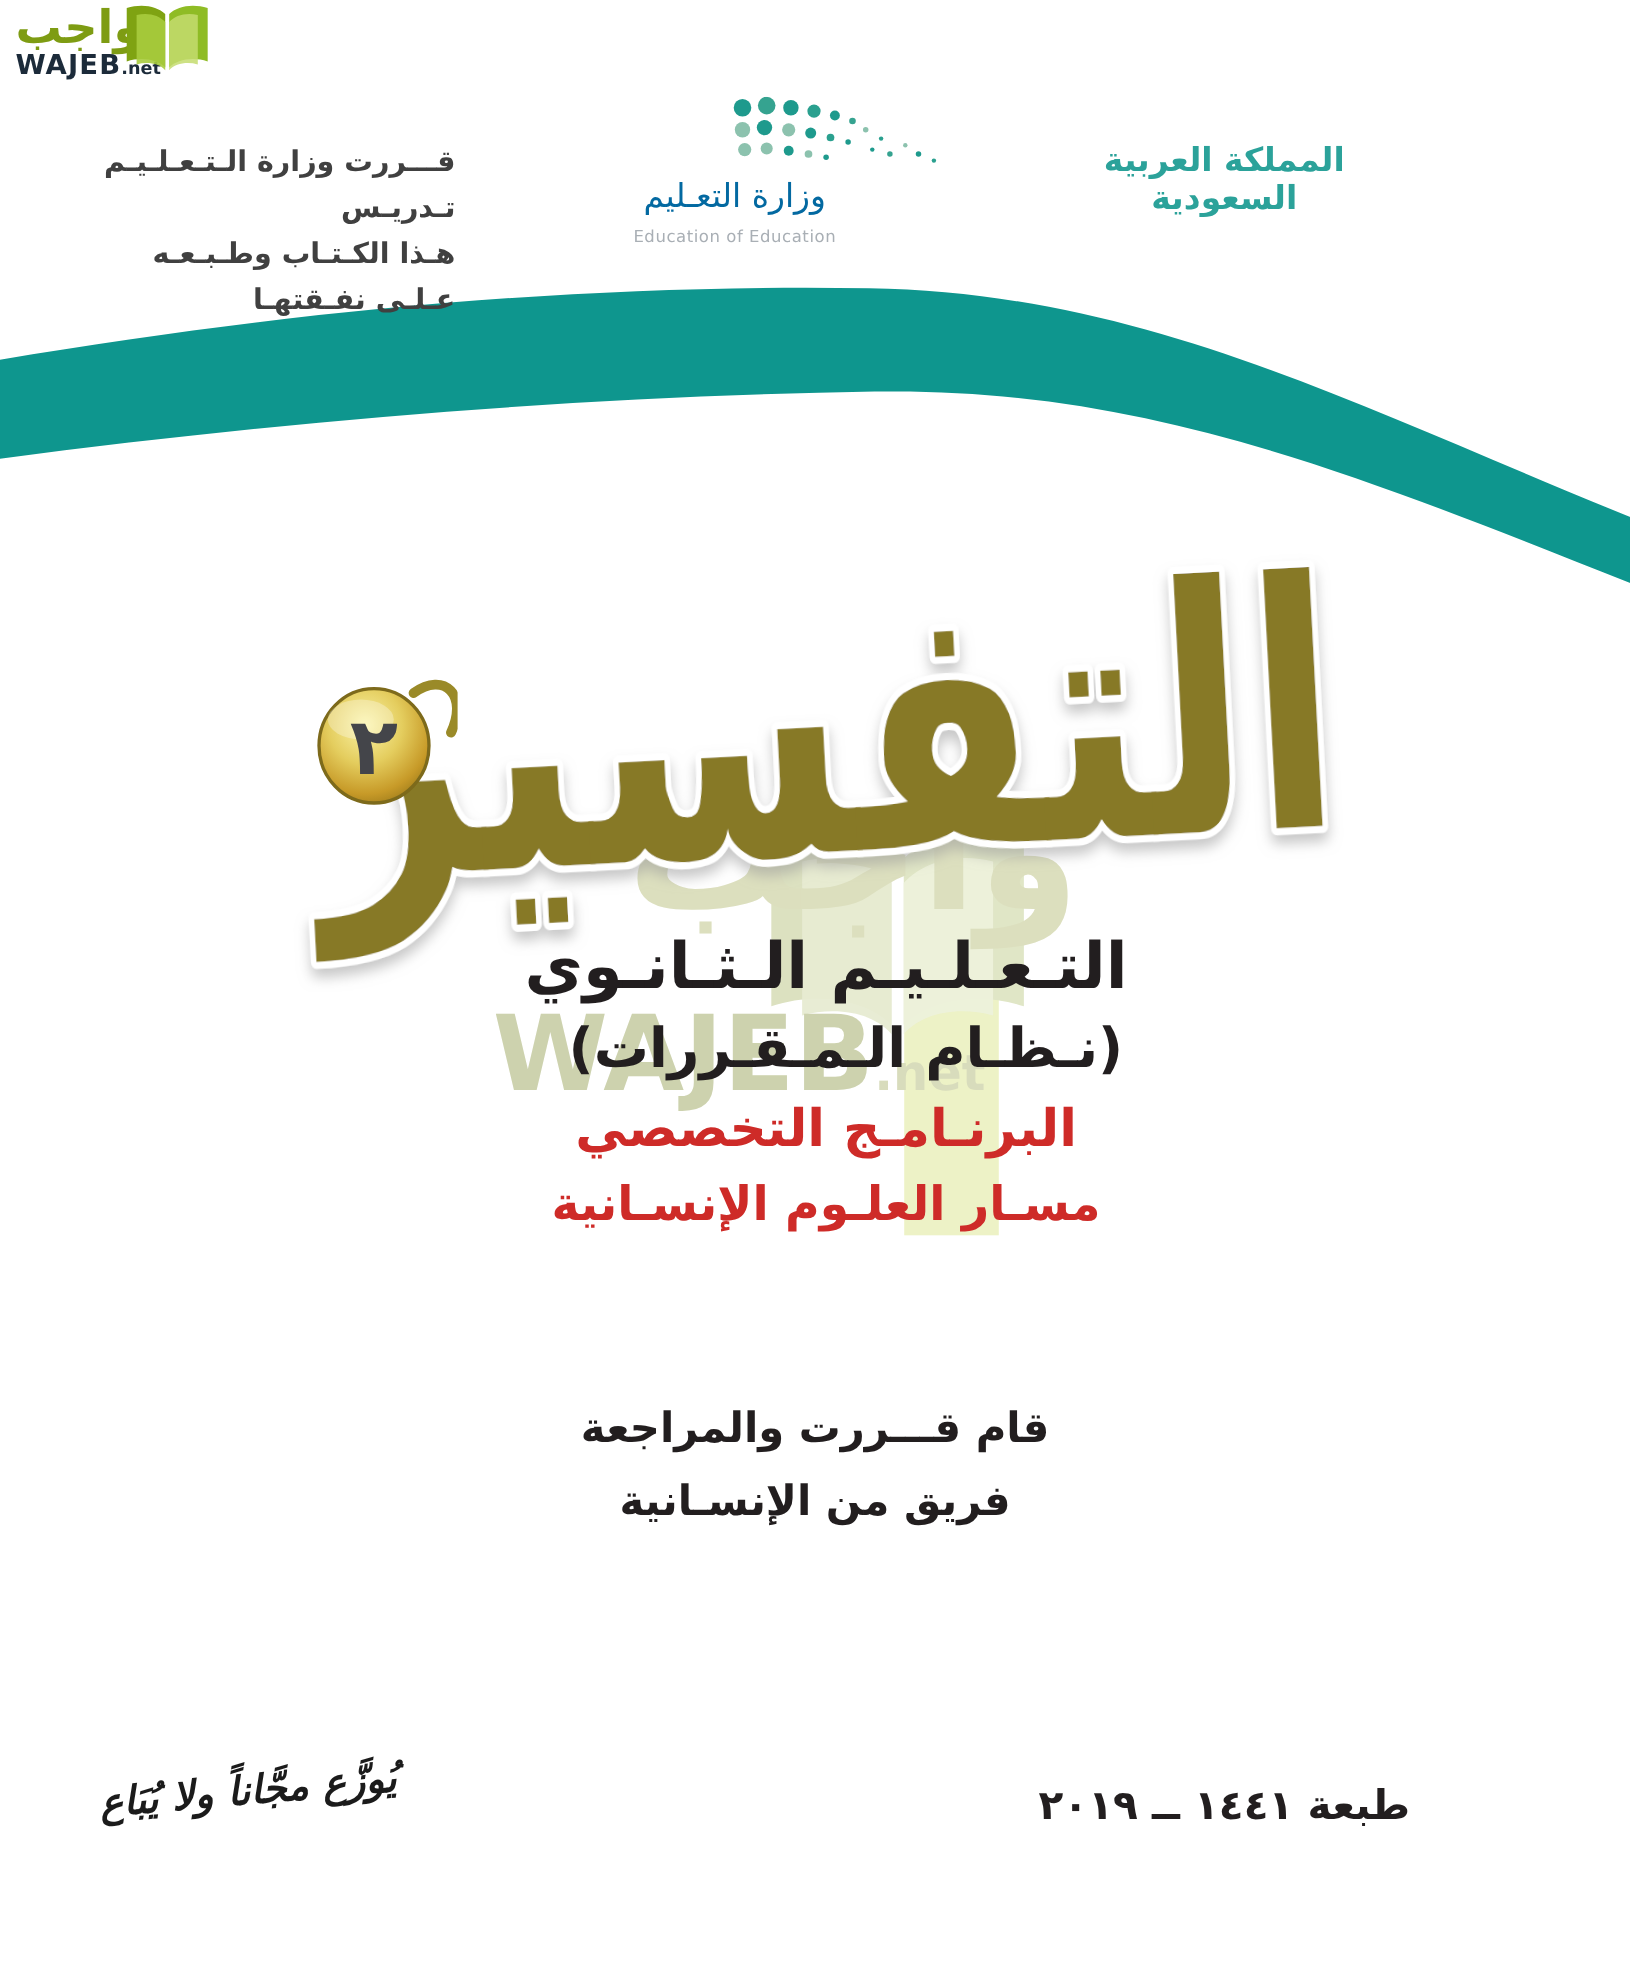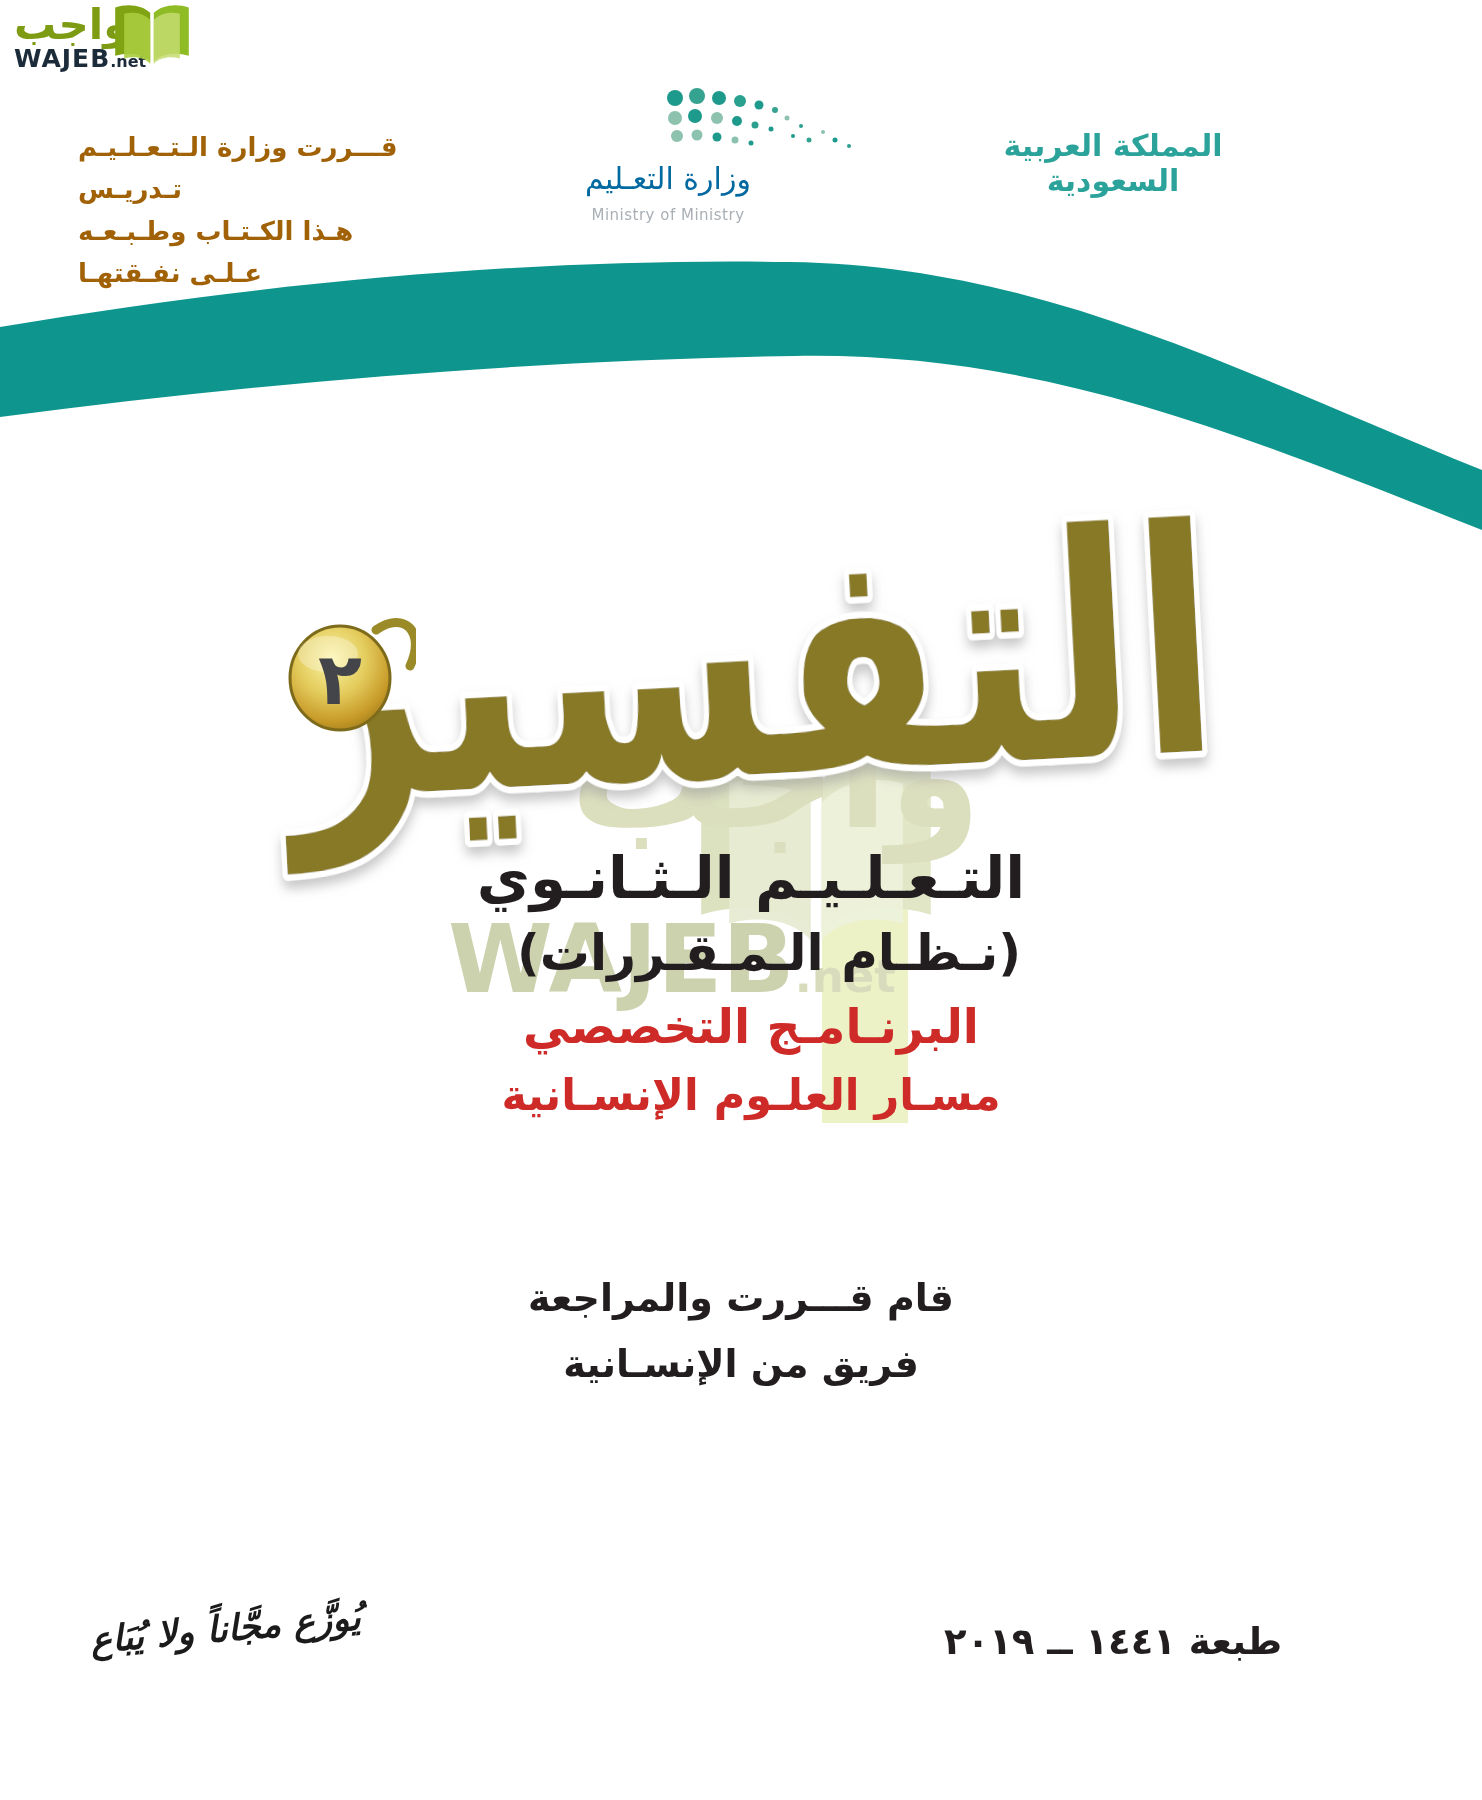--- a/index.html
+++ b/index.html
@@ -11,21 +11,21 @@
     font-family:"DejaVu Sans",sans-serif;
   }
   
   .wajeb-logo{position:absolute;left:6px;top:2px;width:200px;height:72px;z-index:3;}
   .wajeb-ar{position:absolute;left:8px;top:2px;font-size:42px;font-weight:bold;color:#7E9C13;line-height:42px;}
   .wajeb-latin{position:absolute;left:8px;top:44px;font-size:25px;font-weight:bold;color:#1C2B3A;letter-spacing:1px;line-height:25px;}
   .wajeb-latin .tld{font-size:16px;letter-spacing:0;}
   .wajeb-book{position:absolute;left:100px;top:0px;}
   
   .decree{position:absolute;left:78px;top:126px;width:336px;z-index:3;
-          text-align:left;font-weight:bold;font-size:26px;line-height:42px;color:#a16207;}
+          text-align:right;font-weight:bold;font-size:26px;line-height:42px;color:#404040;}
   
   .ministry{position:absolute;left:553px;top:80px;width:320px;height:160px;z-index:3;}
   .ministry-dots{position:absolute;left:112px;top:8px;}
   .ministry-ar{position:absolute;left:0;top:74px;width:230px;text-align:center;
                font-size:30px;color:#0369a1;line-height:50px;}
   .ministry-en{position:absolute;left:0;top:126px;width:230px;text-align:center;
                font-size:15px;color:#A9AFB5;letter-spacing:.5px;}
   
   .kingdom{position:absolute;left:948px;top:128px;width:330px;text-align:center;z-index:3;
            font-size:30px;font-weight:bold;color:#2BA29A;}
@@ -104,21 +104,21 @@
         <circle cx="70" cy="52" r="3.5" fill="#8CC2AE"></circle>
       <circle cx="86" cy="55" r="2.5" fill="#1E9A8D"></circle>
         <circle cx="136" cy="38" r="2" fill="#2AA08F"></circle>
       <circle cx="128" cy="48" r="2" fill="#1E9A8D"></circle>
         <circle cx="144" cy="52" r="2.5" fill="#35A390"></circle>
       <circle cx="158" cy="44" r="2" fill="#8CC2AE"></circle>
         <circle cx="170" cy="52" r="2.5" fill="#1E9A8D"></circle>
       <circle cx="184" cy="58" r="2" fill="#2AA08F"></circle>
     </svg>
     <div class="ministry-ar" dir="rtl">وزارة التعـليم</div>
-    <div class="ministry-en">Ministry of Ministry</div>
+    <div class="ministry-en">Education of Education</div>
   </div>
 
   <div class="kingdom" dir="rtl">المملكة العربية السعودية</div>
 
   <div class="watermark">
     <div class="wm-bar"></div>
     <svg class="wm-book" width="280" height="300" viewBox="0 0 100 78">
       <path fill="#DCE1C0" d="M48,12 C40,4 24,1 9,6 L9,60 C24,55 40,58 48,66 Z"></path>
       <path fill="#E0E6C6" d="M52,12 C60,4 76,1 91,6 L91,60 C76,55 60,58 52,66 Z"></path>
       <path fill="#E7EBD2" opacity="0.95" d="M48,20 C42,13 30,10 19,13 L19,63 C30,60 42,62 48,69 Z"></path>

